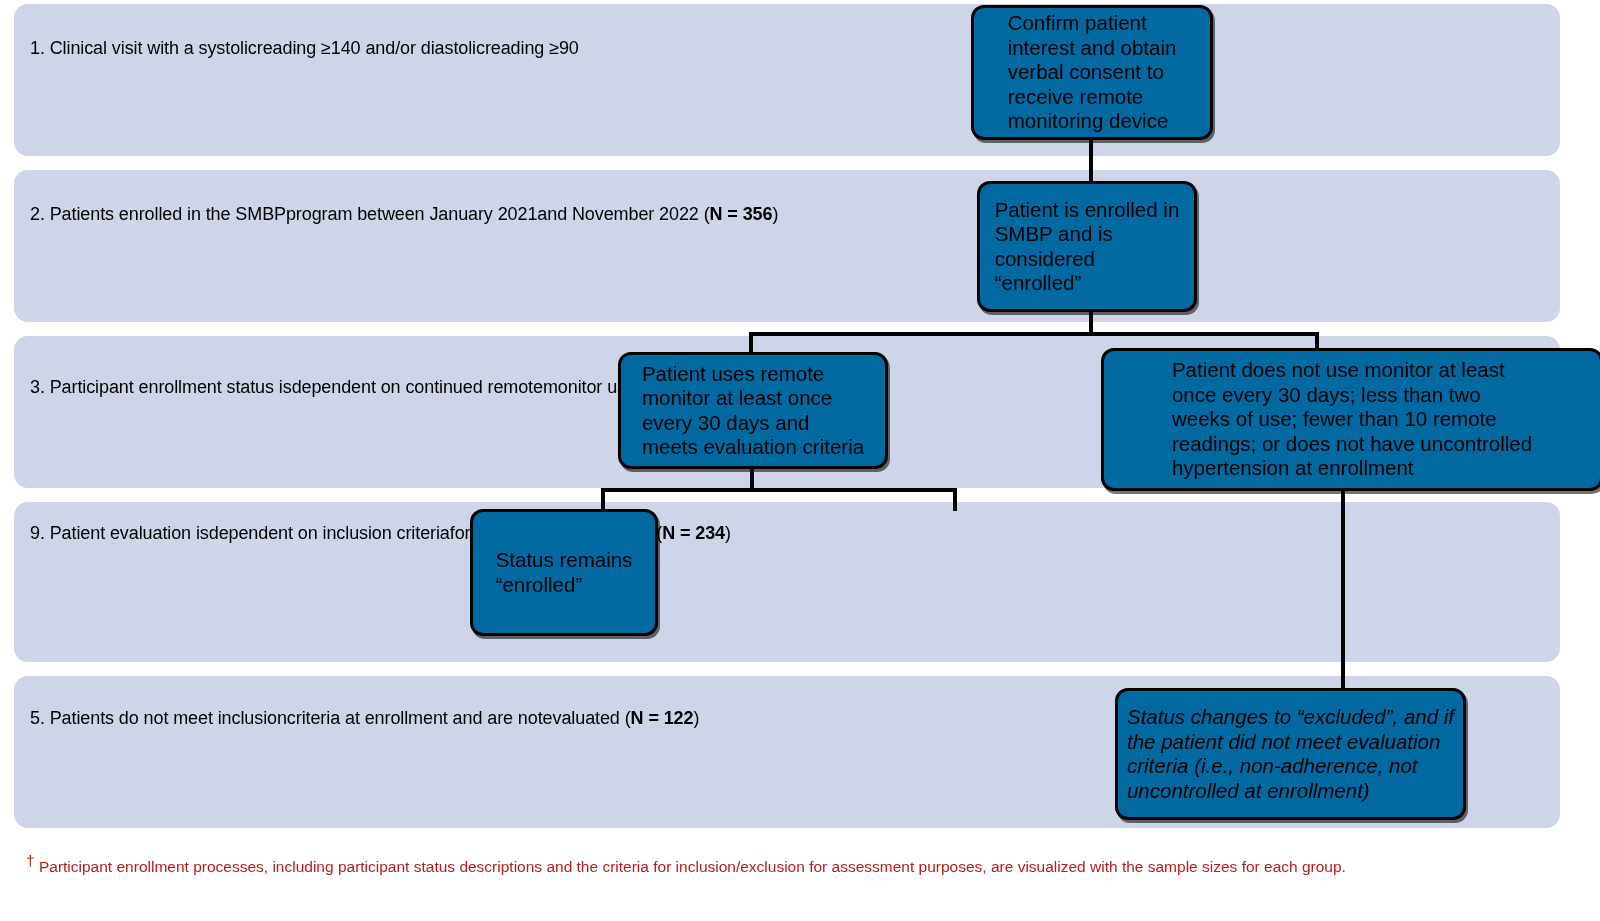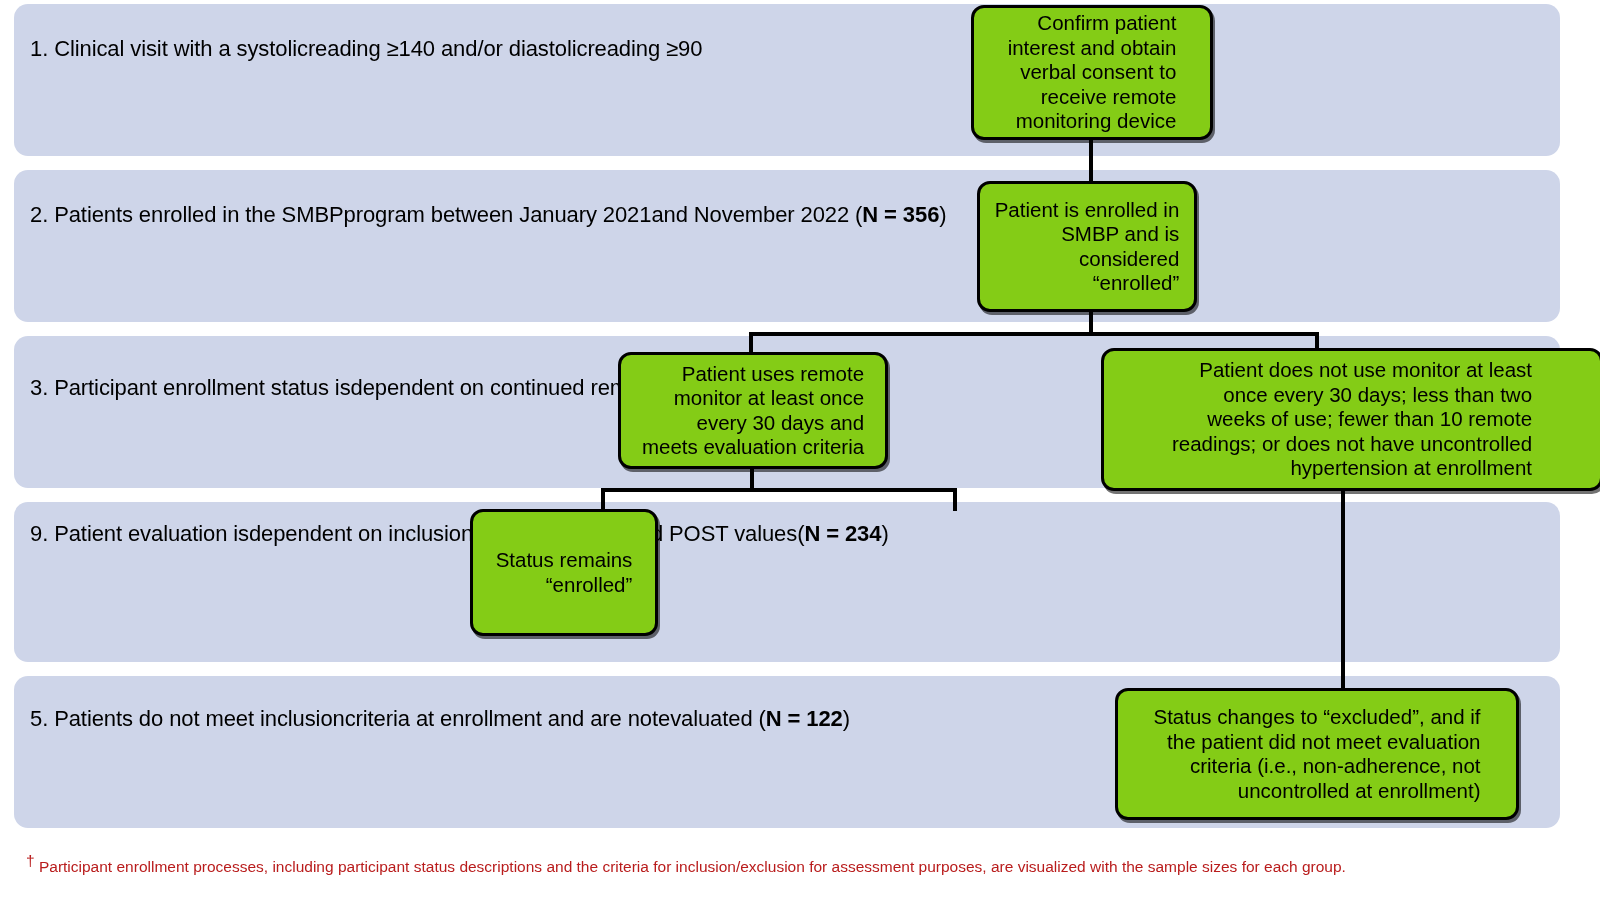--- a/index.html
+++ b/index.html
@@ -23,41 +23,41 @@
   .band {
     position: absolute;
     background: #ced5e9;
     border-radius: 14px;
     box-sizing: border-box;
   }
   .band-text {
     position: absolute;
     left: 30px;
     color: #000000;
-    font-size: 22px;
+    font-size: 18px;
     line-height: 31px;
     letter-spacing: -0.1px;
     white-space: pre-line;
     font-family: "Liberation Sans", sans-serif;
   }
   .band-text .n {
     font-weight: bold;
   }
 
   
   .node {
     position: absolute;
-    background: #84cc16;
+    background: #0369a1;
     border: 3px solid #000000;
     border-radius: 13px;
     box-sizing: border-box;
     display: flex;
     align-items: center;
     justify-content: center;
-    text-align: right;
+    text-align: left;
     color: #000000;
     font-size: 20.5px;
     line-height: 24.5px;
     white-space: pre-line;
     padding: 2px 8px;
     z-index: 5;
     box-shadow: 2px 3px 0 rgba(0,0,0,0.55);
   }
   .node span { display: block; }
 
@@ -139,20 +139,20 @@
   <div class="node" style="left:1101px; top:348px; width:502px; height:143px;"><span>Patient does not use monitor at least
 once every 30 days; less than two
 weeks of use; fewer than 10 remote
 readings; or does not have uncontrolled
 hypertension at enrollment</span></div>
 
   <div class="node" style="left:470px; top:509px; width:188px; height:127px;"><span>Status remains
 “enrolled”</span></div>
 
 
-  <div class="node" style="left:1115px; top:688px; width:404px; height:132px;"><span>Status changes to “excluded”, and if
+  <div class="node" style="left:1115px; top:688px; width:351px; height:132px;font-style:italic;"><span>Status changes to “excluded”, and if
 the patient did not meet evaluation
 criteria (i.e., non-adherence, not
 uncontrolled at enrollment)</span></div>
 
   <div class="footnote"><span class="dag">†</span> <span>Participant enrollment processes, including participant status descriptions and the criteria for inclusion/exclusion for assessment purposes, are visualized with the sample sizes for each group.</span></div>
 
 </div>
 
 </body></html>

